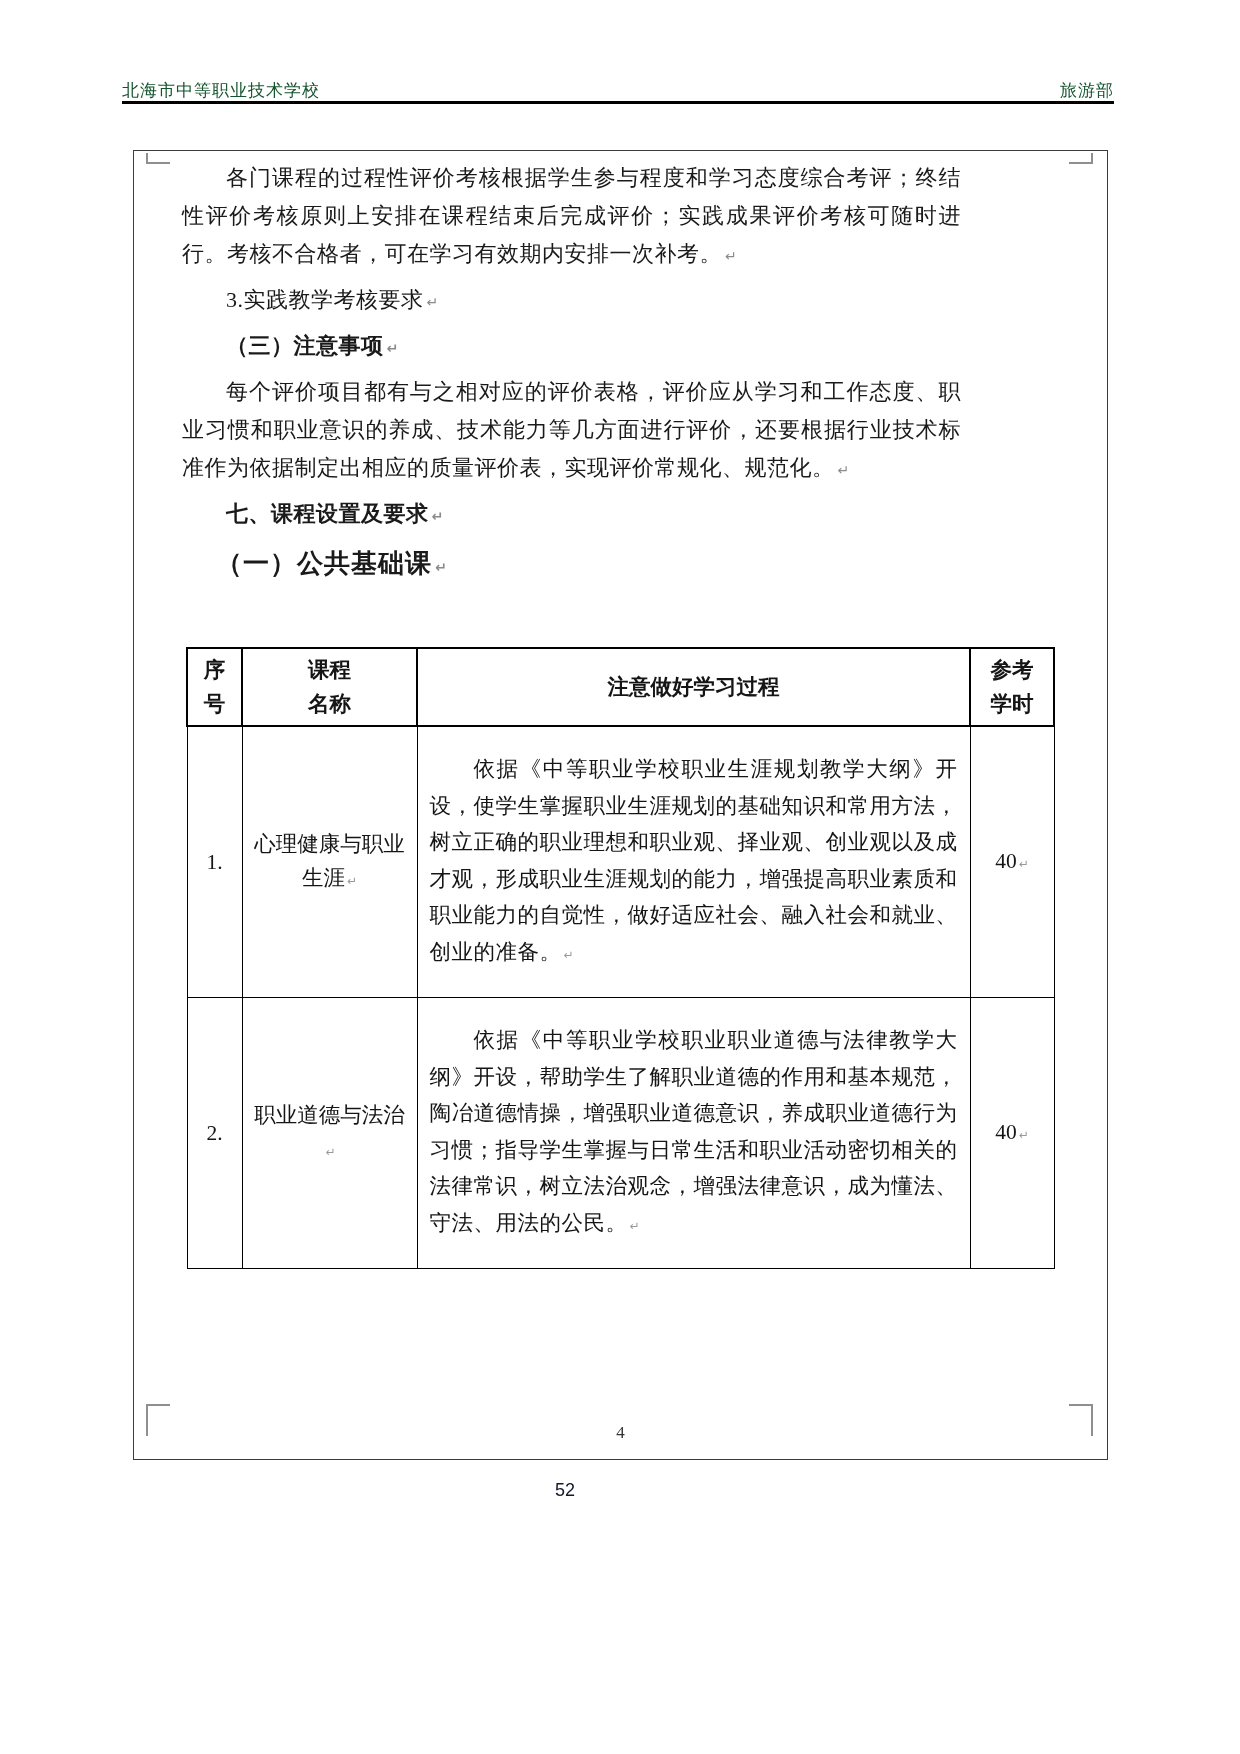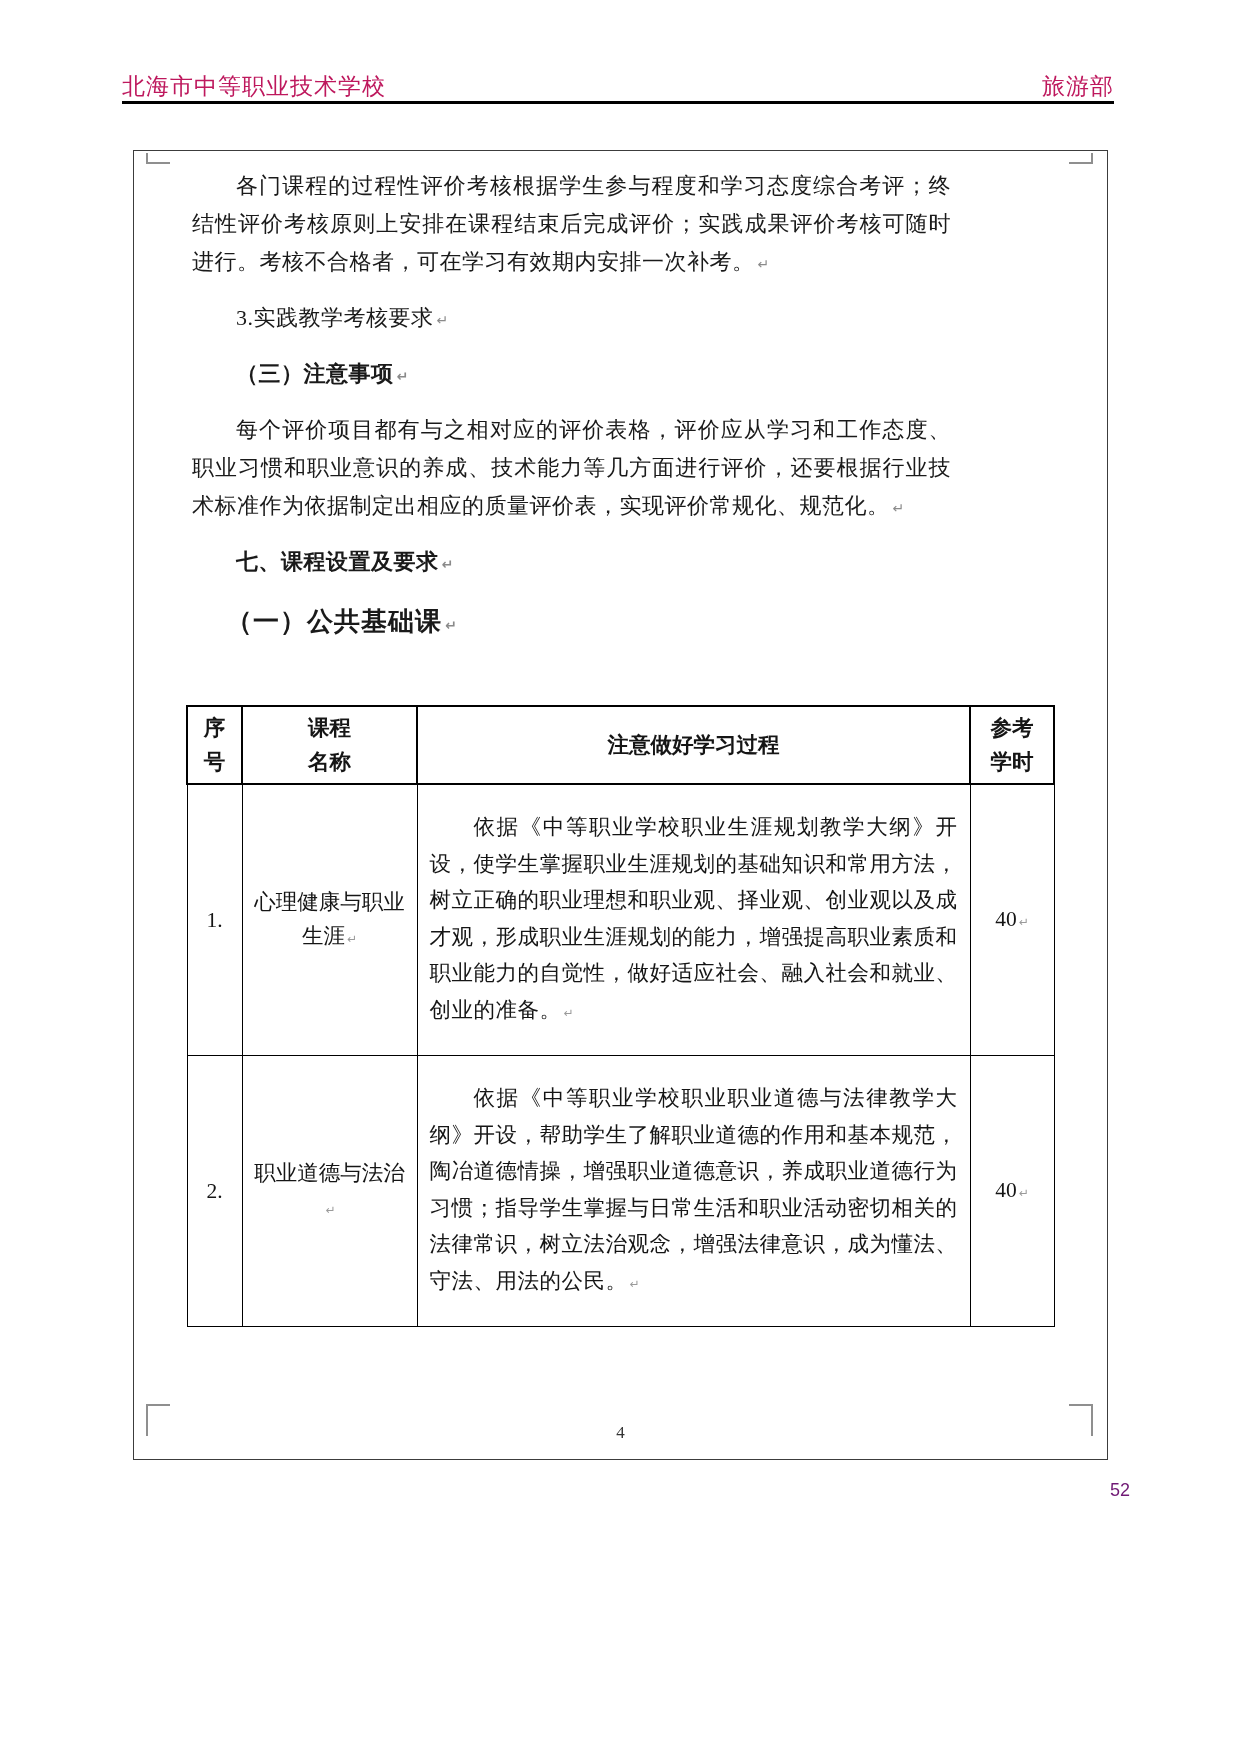--- a/index.html
+++ b/index.html
@@ -4,37 +4,37 @@
 <style>
   html,body{margin:0;padding:0;background:#ffffff;}
   .page{
     position:relative;width:1240px;height:1754px;background:#ffffff;
     font-family:"Liberation Serif","DejaVu Serif",serif;color:#141414;overflow:hidden;
   }
   
   .doc-header{
     position:absolute;left:122px;top:78px;width:992px;height:24px;
     display:flex;justify-content:space-between;align-items:flex-end;
-    font-size:23px;letter-spacing:1px;color:#be185d;
+    font-size:17px;letter-spacing:1px;color:#14532d;
   }
   .header-rule{
     position:absolute;left:122px;top:101px;width:992px;height:0;
     border-top:3px solid #000;
   }
   
   .scan{
     position:absolute;left:133px;top:150px;width:973px;height:1308px;
     border:1px solid #3c3c3c;background:#fff;
   }
   .scan-body{
     margin:8px 140px 0 42px; 
     font-size:22px;line-height:38px;letter-spacing:.5px;
     text-align:justify;color:#1a1a1a;
   }
-  .para{margin:16px;}
+  .para{margin:6px;}
   .indent{text-indent:44px;}
   .h-bold{font-weight:700;}
   .h-big{
     font-weight:700;font-size:26px;line-height:44px;text-indent:34px;
     font-family:"Liberation Sans","DejaVu Sans",sans-serif;letter-spacing:1px;
   }
   .pmark{
     color:#8a8a8a;font-size:14px;margin-left:3px;letter-spacing:0;
     font-family:"DejaVu Sans",sans-serif;
   }
@@ -66,22 +66,22 @@
   .crop-tl{left:12px;top:2px;width:22px;height:9px;border-bottom:2px solid #8f8f8f;border-left:2px solid #8f8f8f;}
   .crop-tr{right:14px;top:2px;width:22px;height:9px;border-bottom:2px solid #8f8f8f;border-right:2px solid #8f8f8f;}
   .crop-bl{left:12px;top:1253px;width:22px;height:30px;border-top:2px solid #8f8f8f;border-left:2px solid #8f8f8f;}
   .crop-br{right:14px;top:1253px;width:22px;height:30px;border-top:2px solid #8f8f8f;border-right:2px solid #8f8f8f;}
   .scan-pagenum{
     position:absolute;left:0;top:1272px;width:100%;text-align:center;
     font-size:17px;color:#333;
   }
   
   .footer-pagenum{
-    position:absolute;left:0;top:1480px;width:1130px;text-align:right;
-    font-size:18px;color:#701a75;font-family:"Liberation Sans","DejaVu Sans",sans-serif;
+    position:absolute;left:0;top:1480px;width:1130px;text-align:center;
+    font-size:18px;color:#0f172a;font-family:"Liberation Sans","DejaVu Sans",sans-serif;
   }
 </style>
 </head>
 <body>
 
 <div class="page">
 
   <header class="doc-header">
     <span>北海市中等职业技术学校</span>
     <span>旅游部</span>

